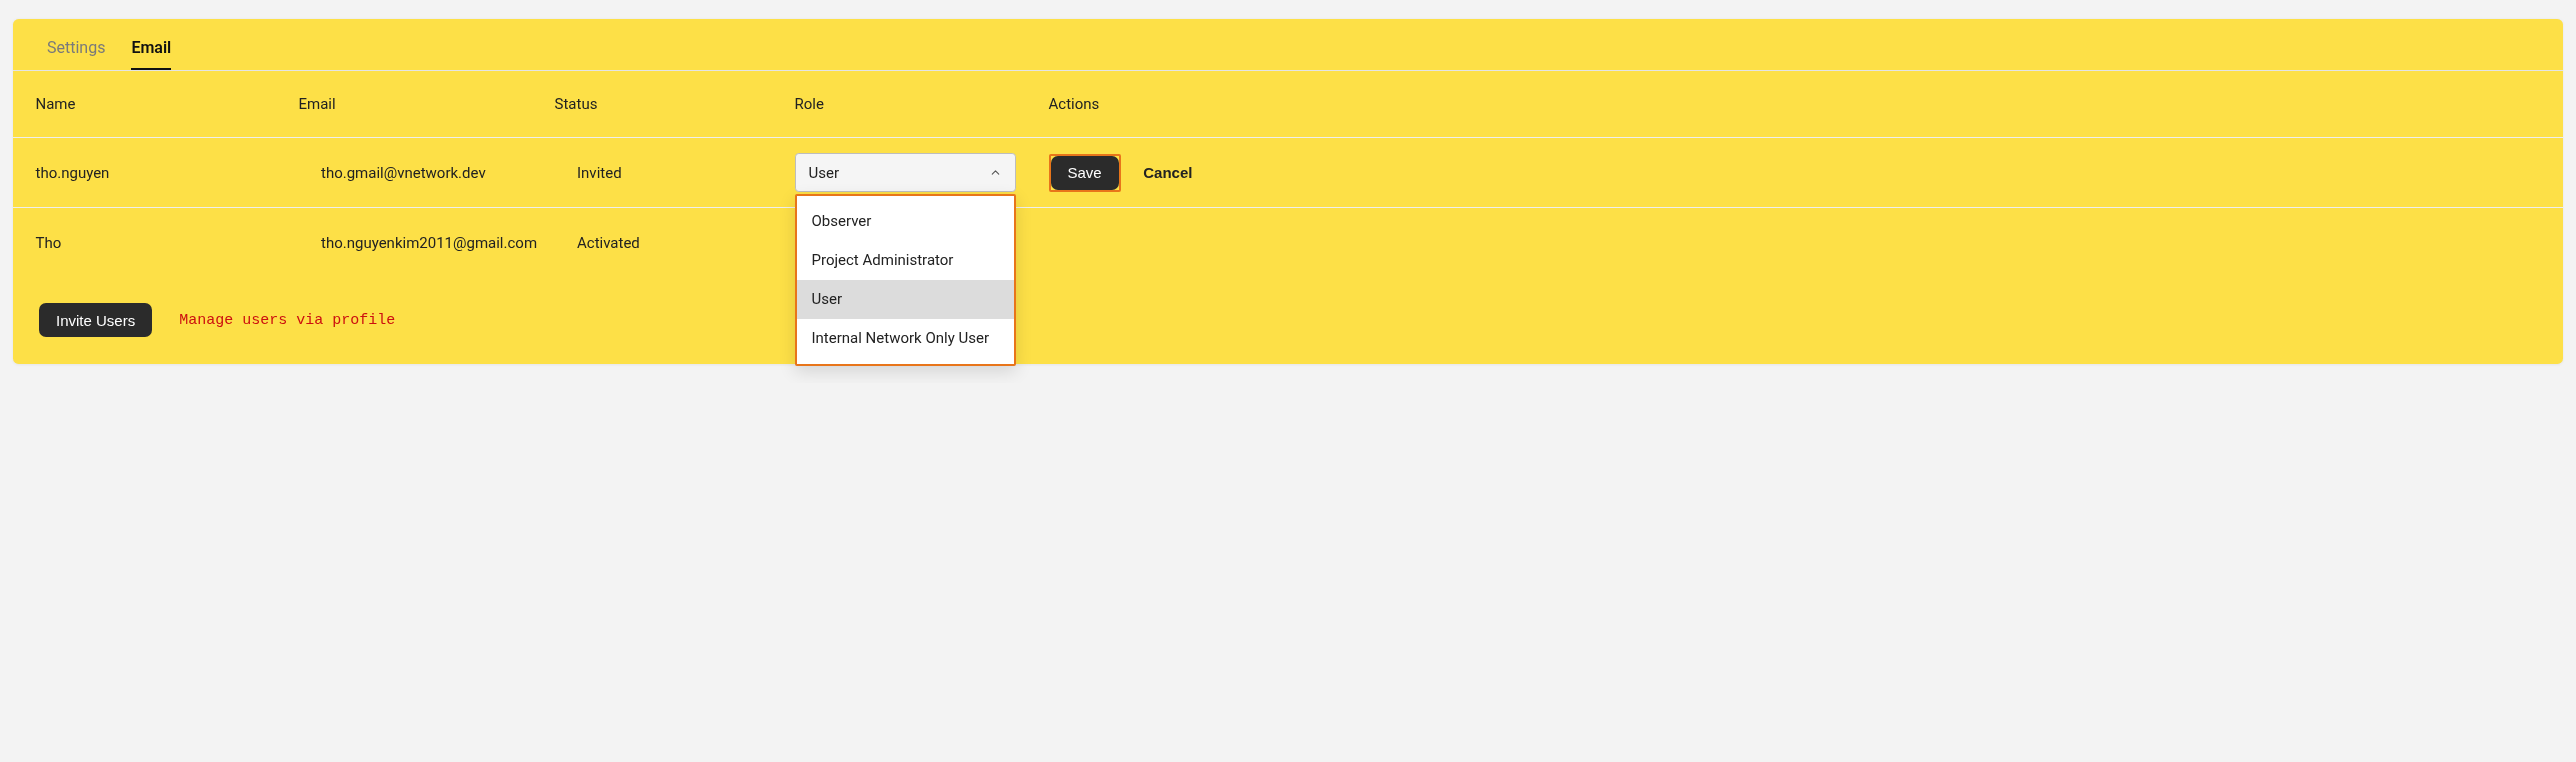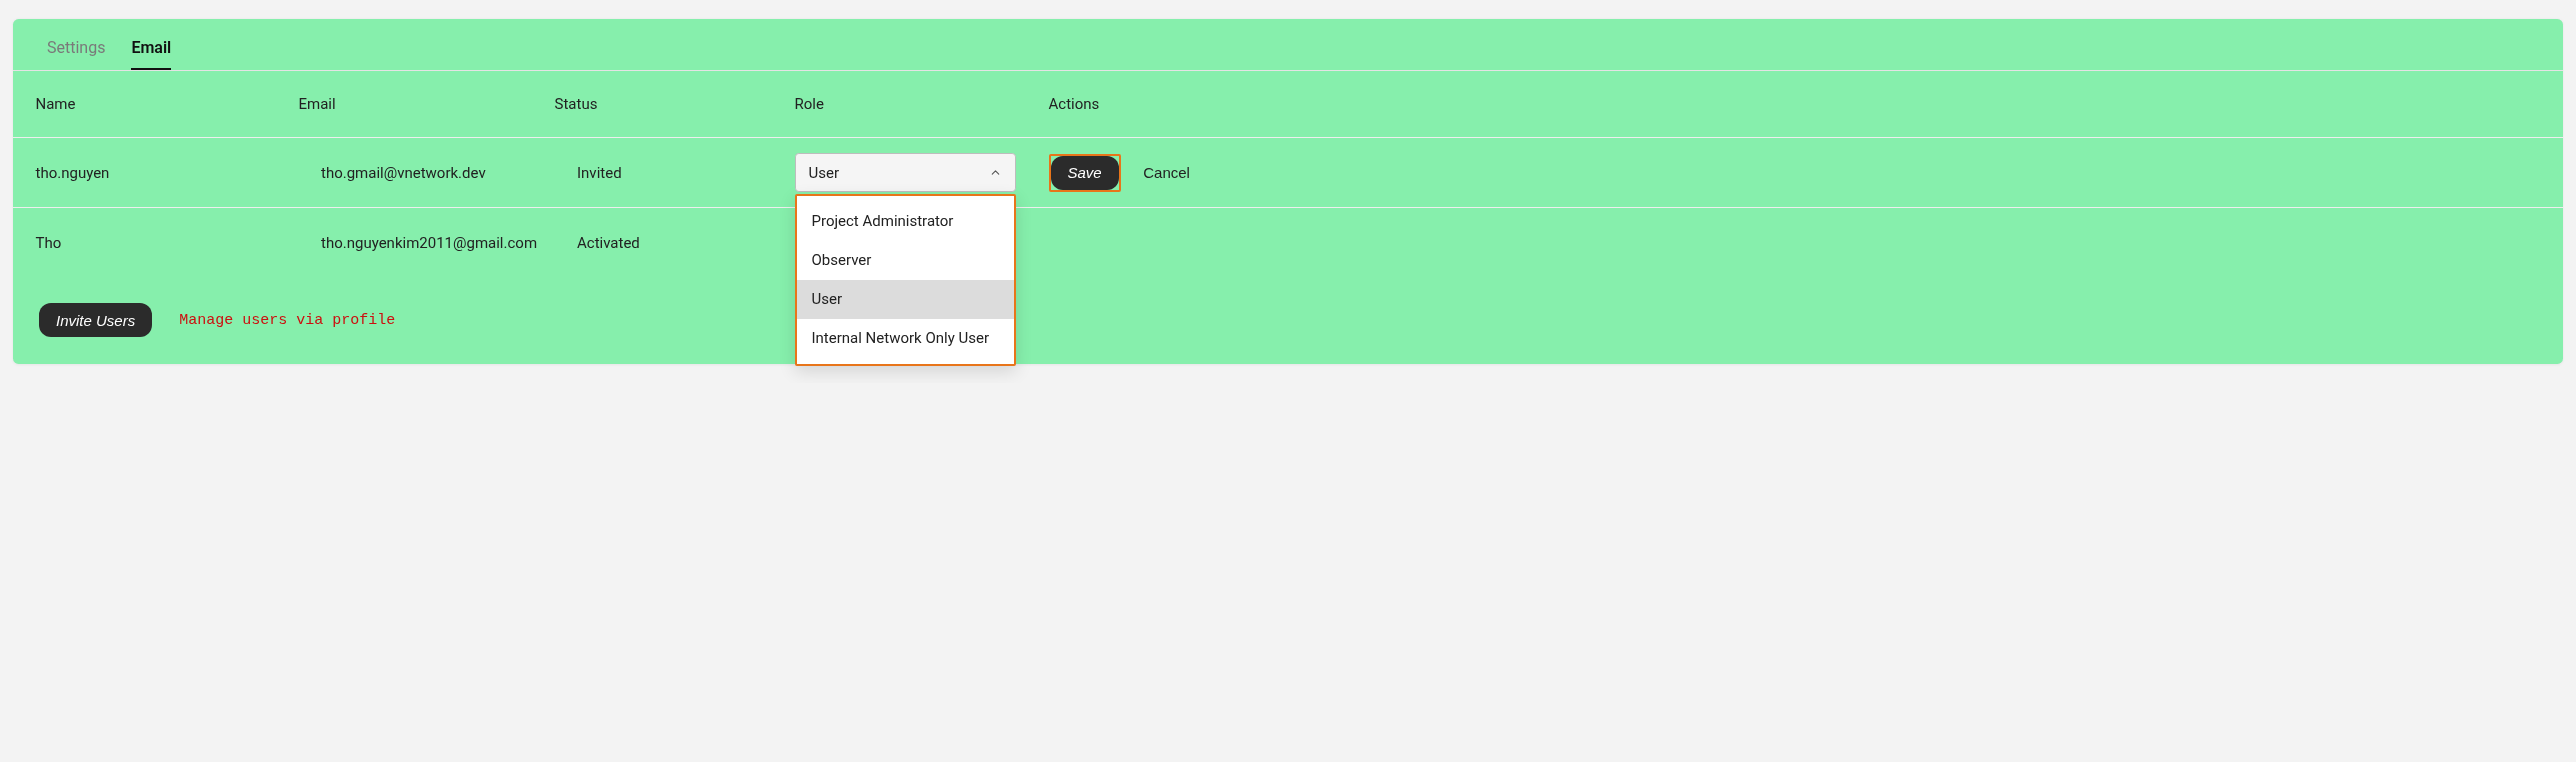--- a/index.html
+++ b/index.html
@@ -4,21 +4,21 @@
   <style>
     * { box-sizing: border-box; margin: 0; padding: 0; }
     body {
       font-family: -apple-system, BlinkMacSystemFont, "Segoe UI", Roboto, Helvetica, Arial, sans-serif;
       background: #f3f3f3;
       color: #1a1a1a;
       font-size: 15px;
       padding: 19px 13px;
     }
     .panel {
-      background: #86efac;
+      background: #fde047;
       border-radius: 5.6px;
       box-shadow: 0 0.9px 2.8px rgba(0,0,0,0.06);
       padding: 0 0 22.5px 0;
     }
     .tabs {
       display: flex;
       gap: 26px;
       padding: 19px 34px 0 34px;
     }
     .tab {
@@ -113,40 +113,40 @@
     }
     .save-btn-wrap {
       border: 2.8px solid #e8751a;
       border-radius: 1.9px;
       display: inline-flex;
     }
     .btn-dark {
       background: #2b2b2b;
       color: #fff;
       border: none;
-      border-radius: 12px;
+      border-radius: 7px;
       padding: 8.5px 17px;
       font-size: 15px;
       cursor: pointer;
-      font-style: italic;
     }
     .btn-link {
       background: none;
       border: none;
       color: #cc0f0f;
       font-size: 15px;
       cursor: pointer;
       font-family: Liberation Mono, monospace;
     }
     .btn-text {
       background: none;
       border: none;
       color: #222;
       font-size: 15px;
       cursor: pointer;
+      font-weight: bold;
     }
     .footer-actions {
       display: flex;
       align-items: center;
       gap: 27px;
       padding: 26px 26px 3.8px 26px;
     }
   </style>
 </head>
 <body>
@@ -176,22 +176,22 @@
         <div class="select-wrap">
           <div class="select-control">
             <span>User</span>
             <span class="chevron">
               <svg width="13" height="13" viewBox="0 0 24 24" fill="none" stroke="currentColor" stroke-width="2" stroke-linecap="round" stroke-linejoin="round">
                   <polyline points="18 15 12 9 6 15"></polyline>
                 </svg>
             </span>
           </div>
           <div class="dropdown">
+            <div class="option">Observer</div>
             <div class="option">Project Administrator</div>
-            <div class="option">Observer</div>
             <div class="option selected">User</div>
             <div class="option">Internal Network Only User</div>
           </div>
         </div>
       </div>
       <div class="cell cell-actions">
         <span class="save-btn-wrap">
           <button class="btn-dark">Save</button>
         </span>
         <button class="btn-text">Cancel</button>

